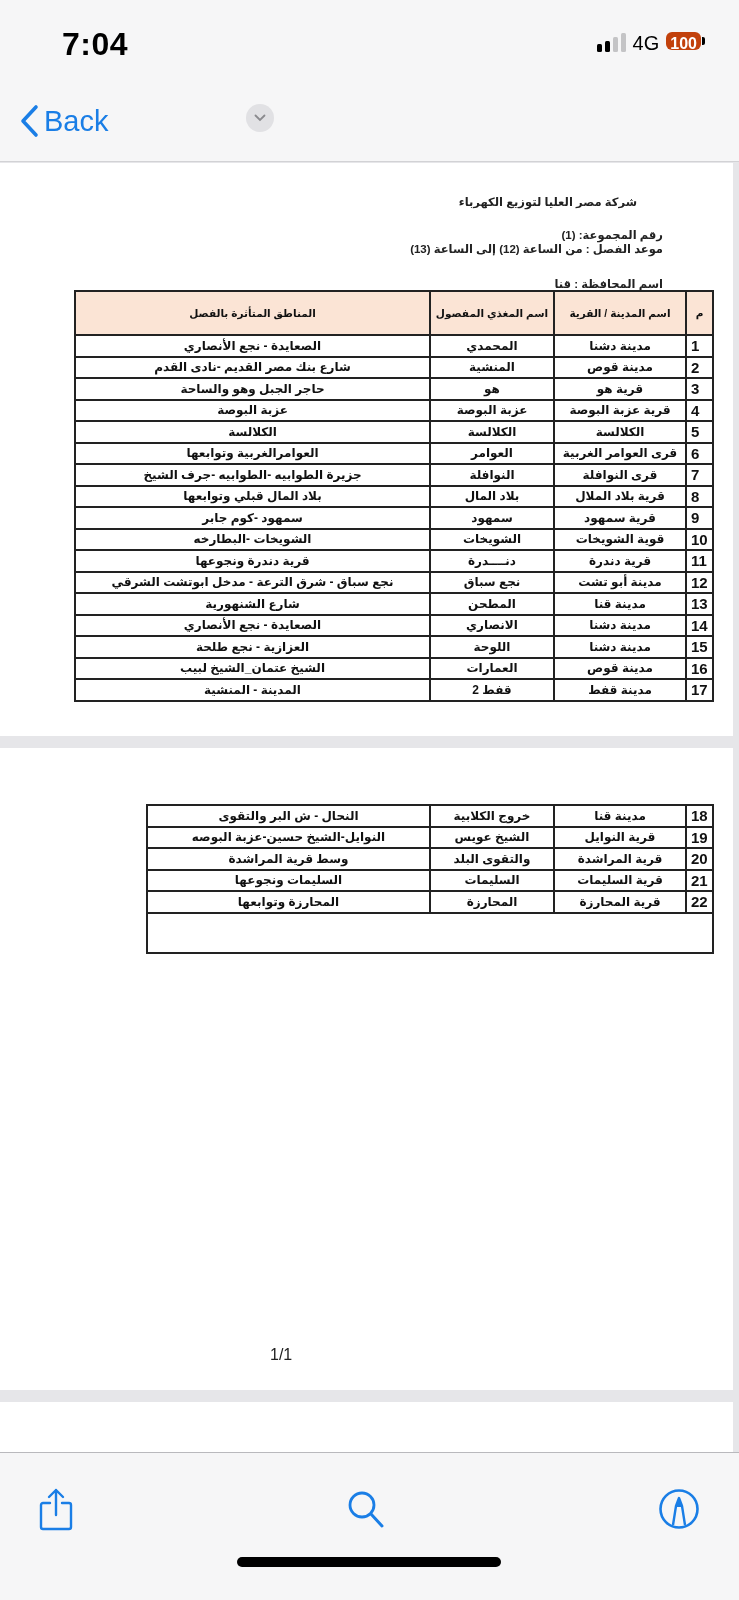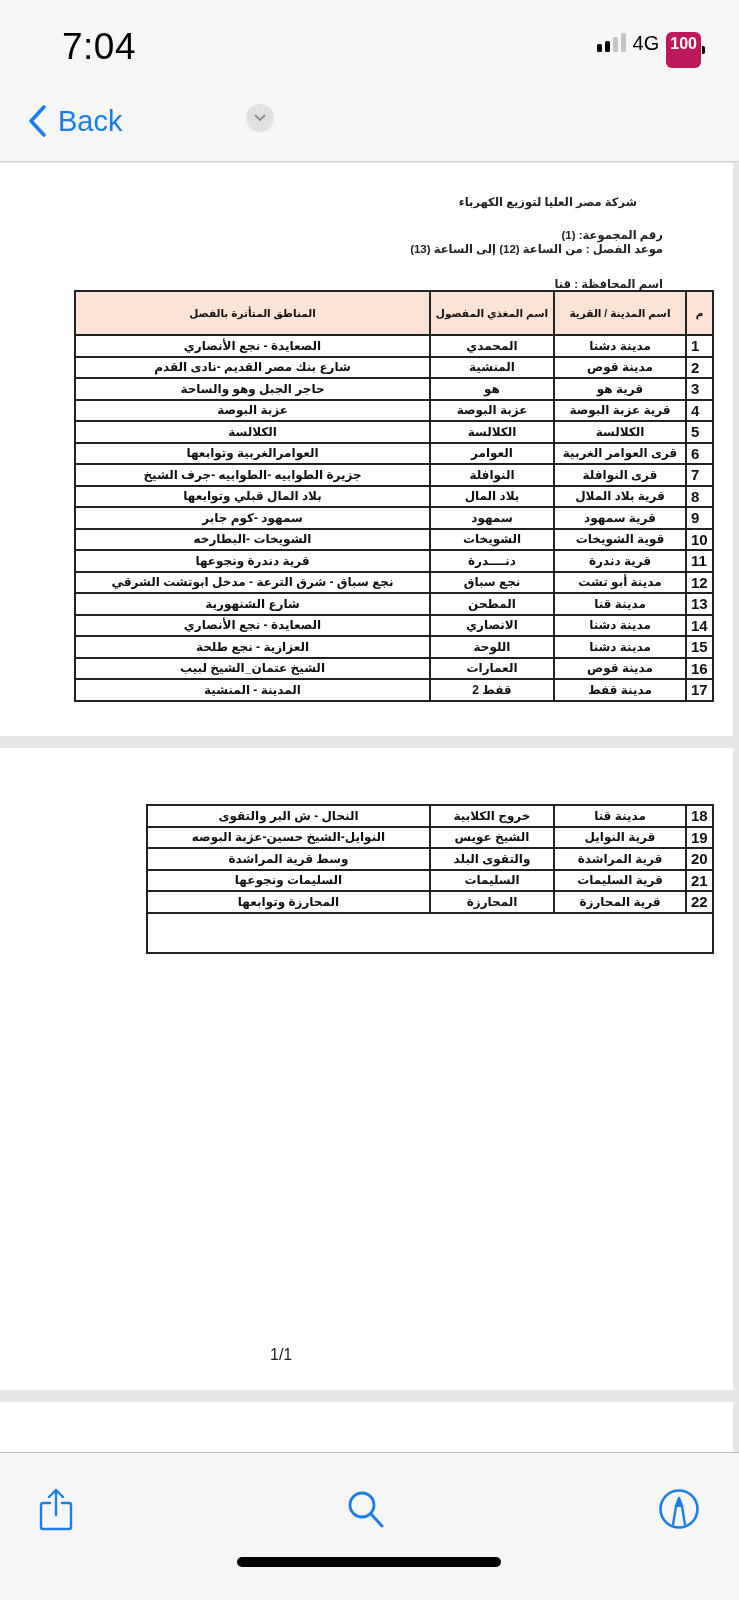--- a/index.html
+++ b/index.html
@@ -1,33 +1,33 @@
 <!DOCTYPE html>
 <html><head>
 <meta charset="utf-8">
 <style>
   * { box-sizing: border-box; margin: 0; padding: 0; }
   html, body { width: 739px; height: 1600px; overflow: hidden; background: #f6f6f7; font-family: "Liberation Sans", "DejaVu Sans", sans-serif; }
   .screen { position: relative; width: 739px; height: 1600px; background: #e6e6e9; }
 
   
   .status-bar { position: absolute; top: 0; left: 0; width: 739px; height: 86px; background: #f6f6f7; }
-  .status-time { position: absolute; left: 62px; top: 26px; font-size: 37px; font-weight: 400; color: #000; letter-spacing: 0.5px; }
+  .status-time { position: absolute; left: 62px; top: 26px; font-size: 32px; font-weight: 700; color: #000; letter-spacing: 0.5px; }
   .status-right { position: absolute; right: 34px; top: 32px; display: flex; align-items: flex-start; gap: 7px; }
   .signal { display: flex; align-items: flex-end; gap: 3px; height: 20px; }
   .signal span { width: 5px; border-radius: 1.5px; background: #000; }
   .signal span.dim { background: #c4c4c6; }
   .net-label { font-size: 20px; color: #000; font-weight: 500; }
   .battery { display: flex; align-items: center; }
-  .battery-body { background: #be185d; color: #fff; font-size: 16px; font-weight: 700; border-radius: 6px; padding: 1px 4px; height: 36px; line-height: 21px; }
+  .battery-body { background: #c2410c; color: #fff; font-size: 16px; font-weight: 700; border-radius: 6px; padding: 1px 4px; height: 18px; line-height: 21px; }
   .battery-tip { width: 3px; height: 8px; background: #000; border-radius: 0 2px 2px 0; margin-left: 1px; }
 
   
   .nav-bar { position: absolute; top: 86px; left: 0; width: 739px; height: 76px; background: #f6f6f7; border-bottom: 1px solid #d2d2d5; }
-  .back-btn { position: absolute; left: 28px; top: 18px; display: flex; align-items: flex-end; gap: 10px; color: #1a7ee6; cursor: pointer; }
+  .back-btn { position: absolute; left: 20px; top: 18px; display: flex; align-items: flex-end; gap: 4px; color: #1a7ee6; cursor: pointer; }
   .back-btn svg { width: 20px; height: 34px; }
   .back-label { font-size: 29px; }
   .title-wrap { position: absolute; left: 246px; top: 18px; display: flex; align-items: center; gap: 12px; }
   .doc-title { font-size: 29px; font-weight: 700; color: #000; direction: ltr; }
   .title-chevron { width: 28px; height: 28px; border-radius: 50%; background: #e1e1e4; display: flex; align-items: center; justify-content: center; cursor: pointer; }
 
   
   .page { position: absolute; left: 0; background: #fff; width: 733px; }
   .page1 { top: 163px; height: 573px; }
   .page2 { top: 748px; height: 642px; }

